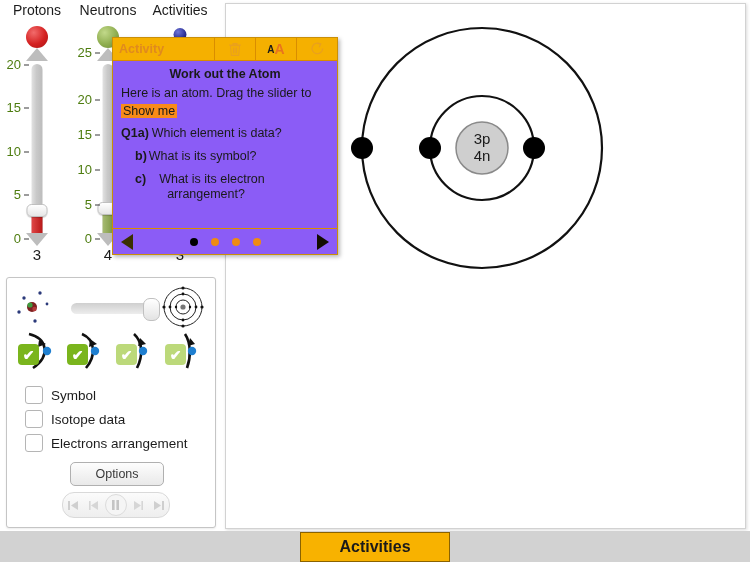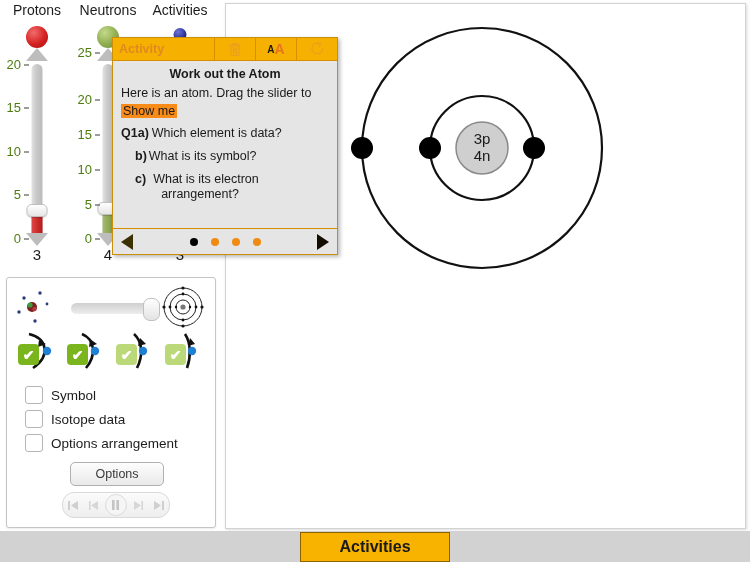--- a/index.html
+++ b/index.html
@@ -52,21 +52,21 @@
         white-space:nowrap;transform:translateY(-50%);}
   .tick i{display:inline-block;width:5px;height:1.5px;background:#3a3a3a;
           vertical-align:middle;margin-left:3px;}
   .slider-value{
     position:absolute;left:0;width:74px;text-align:center;top:246px;
     font-size:15px;color:#1c1c1c;
   }
   
   #activity-panel{
     position:absolute;left:112px;top:37px;width:224px;height:216px;
-    background:#e5e5e5;border:1px solid #c98f08;
+    background:#8b5cf6;border:1px solid #c98f08;
     box-shadow:2px 2px 4px rgba(0,0,0,.28);
     font-size:12.5px;color:#1a1a1a;overflow:hidden;
   }
   #activity-toolbar{
     height:22px;display:flex;align-items:stretch;
     border-bottom:1px solid #d98d00;background:#f5b000;
   }
   #activity-toolbar .ttl{
     flex:1;display:flex;align-items:center;padding-left:6px;
     color:#e08a1e;font-size:12.5px;font-weight:bold;
@@ -240,21 +240,21 @@
     <div class="q-row">
       <span class="q-lbl">Q1a)</span>
       <span style="margin-left:3px">Which element is data?</span>
     </div>
     <div class="q-row q-indent">
       <span class="q-lbl">b)</span>
       <span style="margin-left:2px">What is its symbol?</span>
     </div>
     <div class="q-row q-indent">
       <span class="q-lbl">c)</span>
-      <span style="margin-left:7px">
+      <span style="margin-left:13px">
         <span>What is its electron</span><br>
         <span style="display:inline-block;margin-left:8px">arrangement?</span>
       </span>
     </div>
   </div>
 
   <div id="activity-footer">
     <div class="nav-tri-l"></div>
     <div class="dots">
       <div class="dot active"></div>
@@ -338,21 +338,21 @@
     <div class="opt-row">
       <div class="opt-box"></div>
       <div class="opt-lbl">Symbol</div>
     </div>
     <div class="opt-row">
       <div class="opt-box"></div>
       <div class="opt-lbl">Isotope data</div>
     </div>
     <div class="opt-row">
       <div class="opt-box"></div>
-      <div class="opt-lbl">Options arrangement</div>
+      <div class="opt-lbl">Electrons arrangement</div>
     </div>
   </div>
 
   <div id="options-button">Options</div>
 
   <div id="playback">
     <div class="pb-btn">
       <svg width="12" height="11" viewBox="0 0 12 11">
           <rect x="1" y="1" width="2" height="9" fill="#cfcfcf"></rect>
           <path d="M11 1 L11 10 L4 5.5 z" fill="#cfcfcf"></path>

